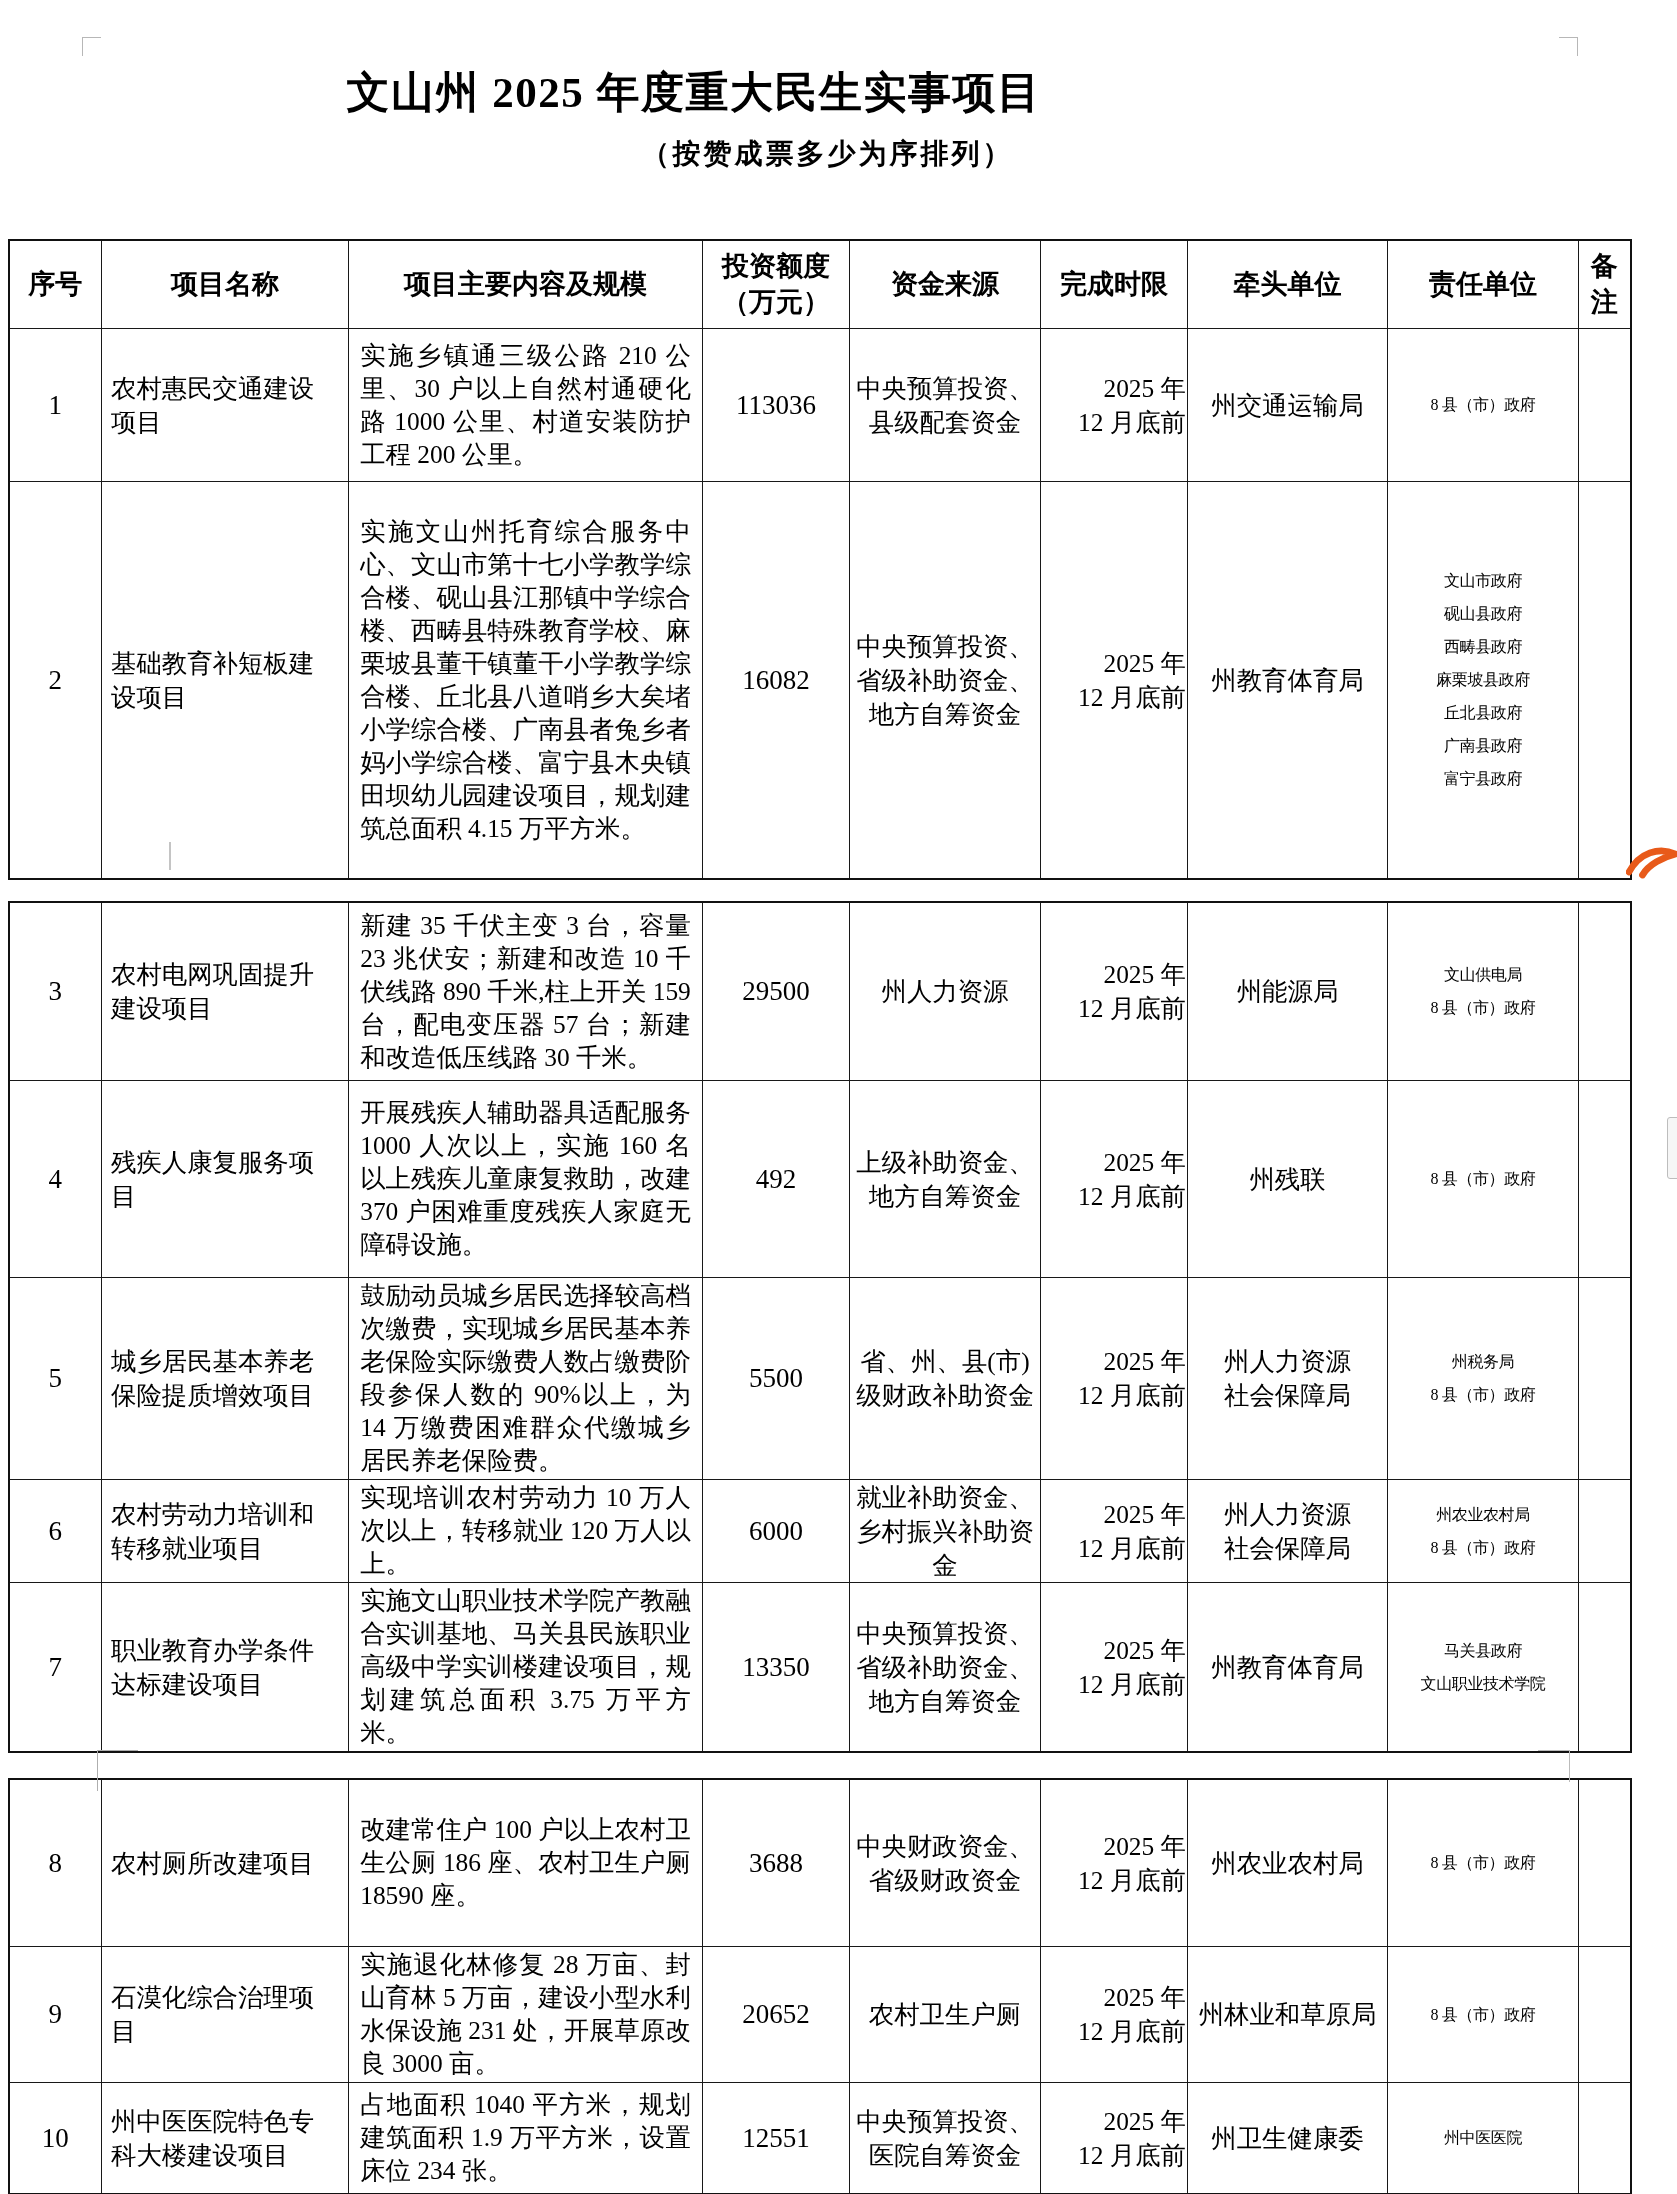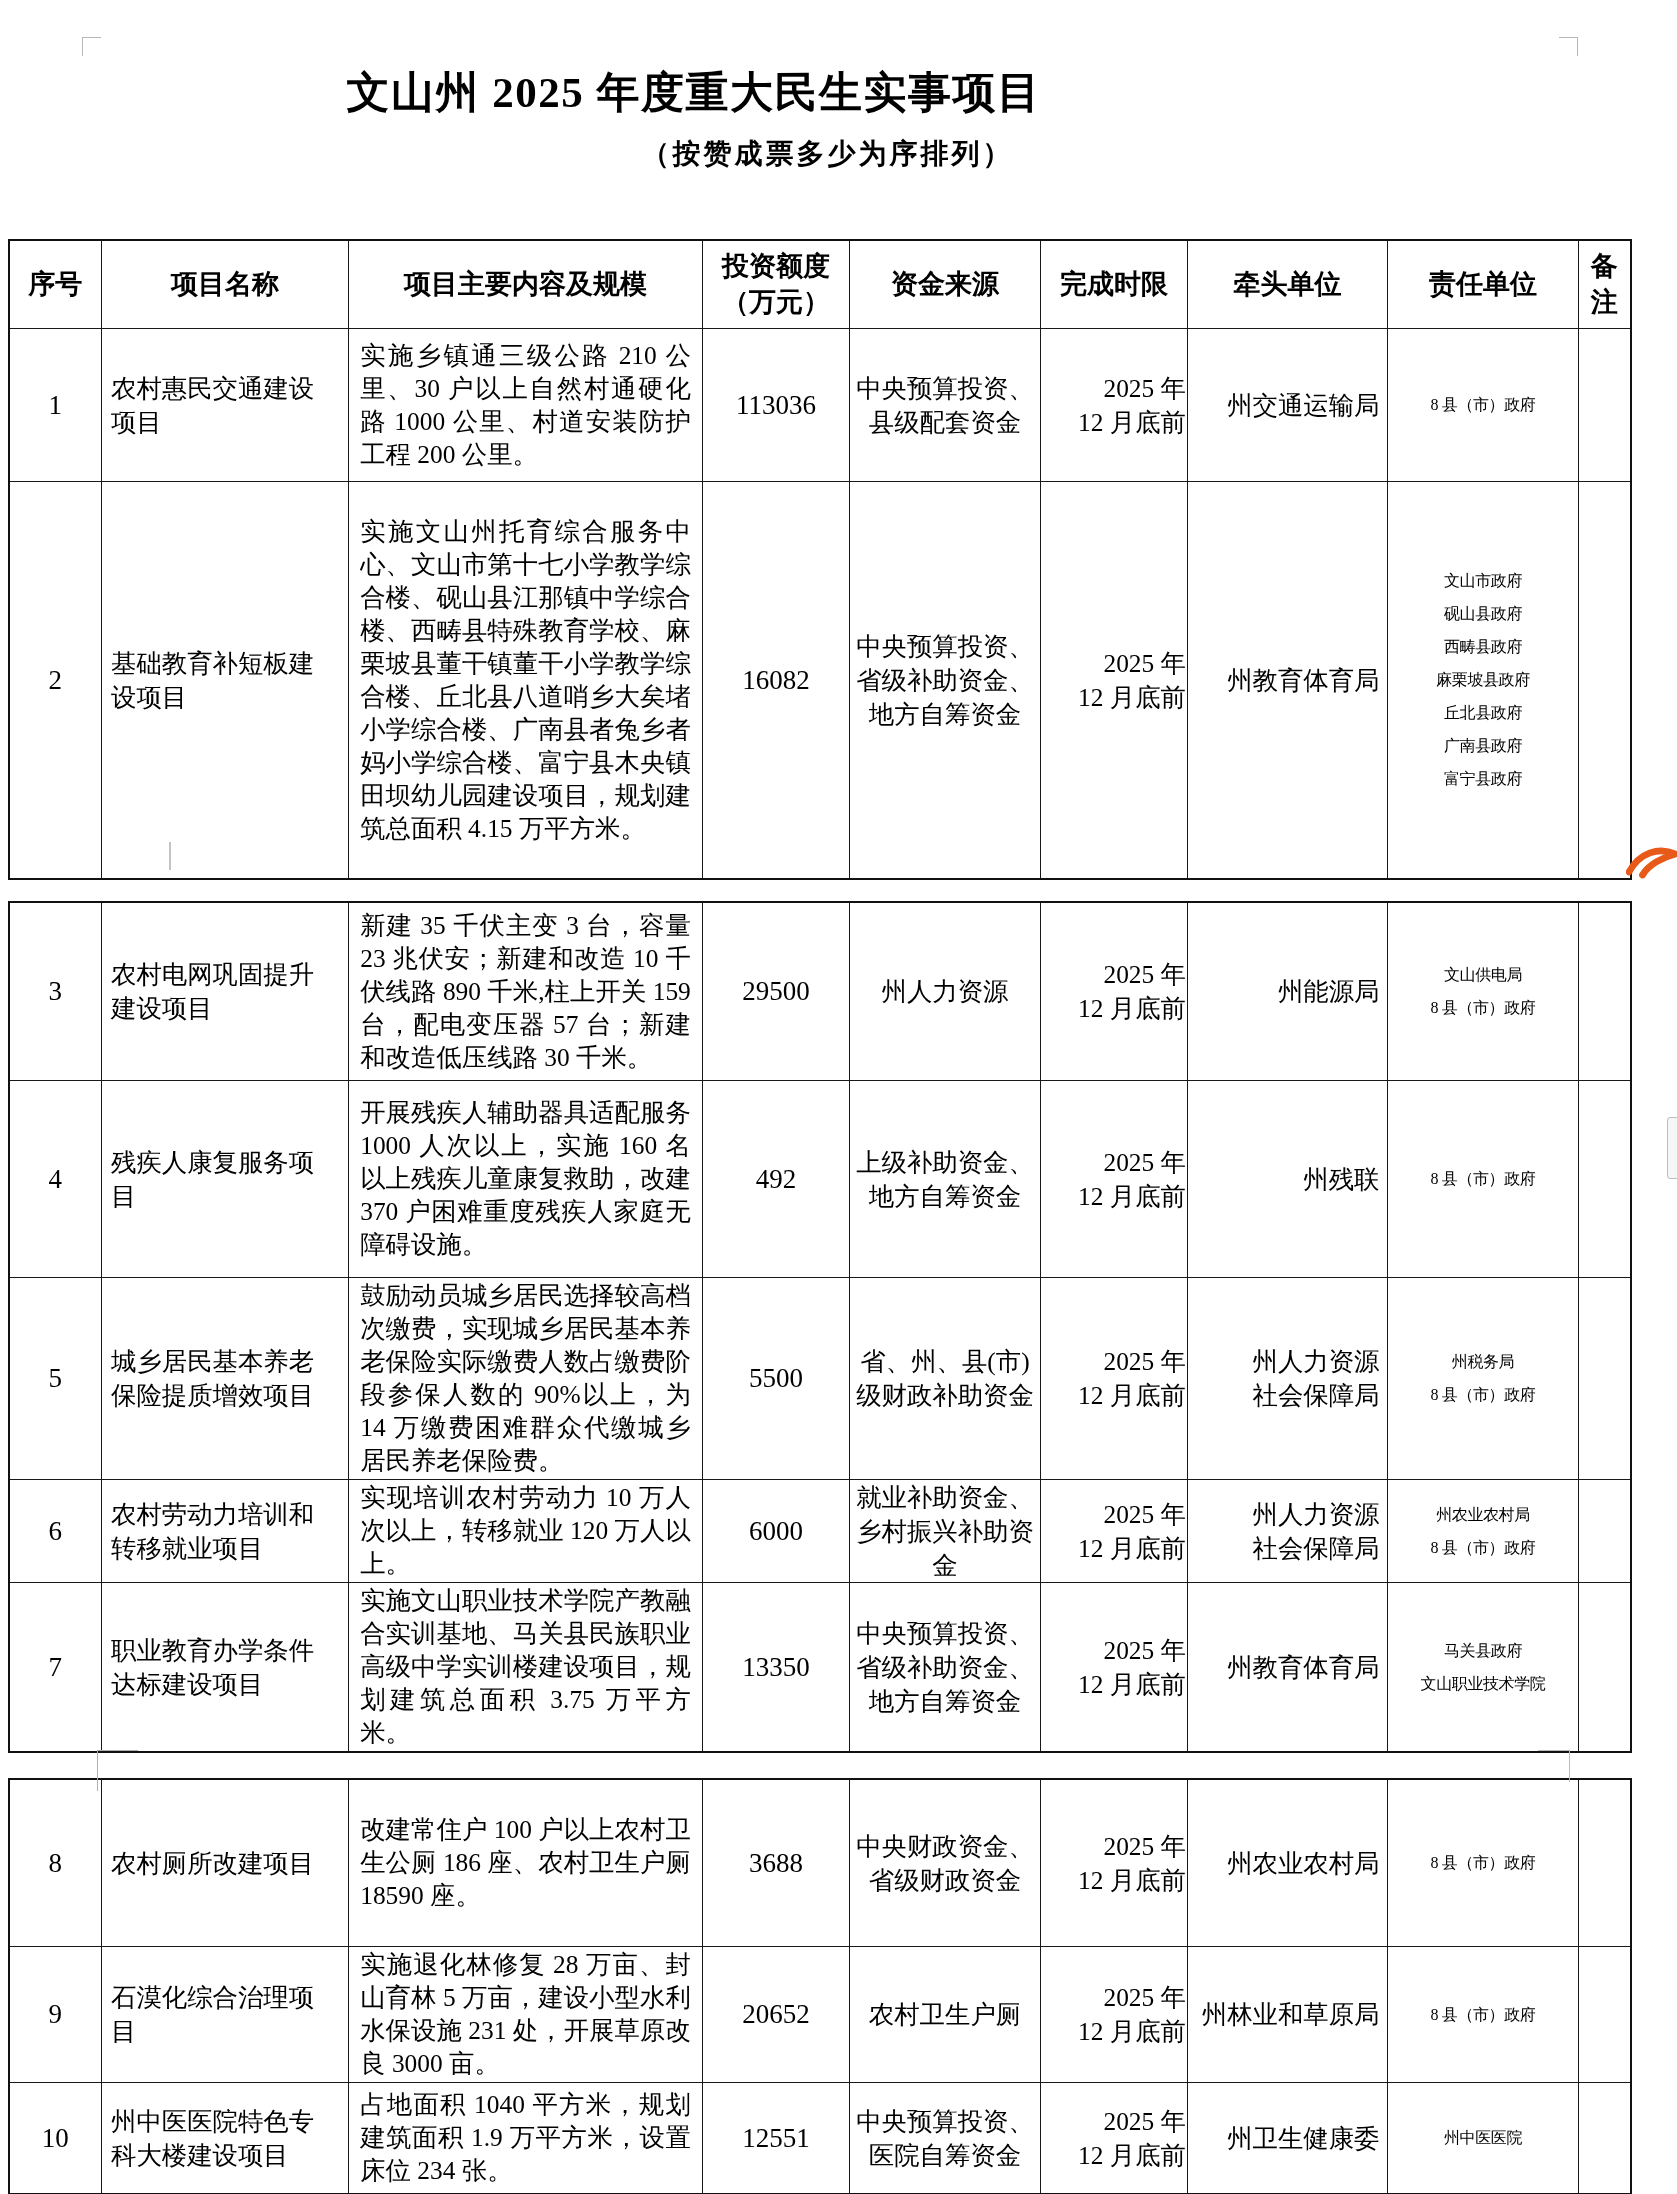--- a/index.html
+++ b/index.html
@@ -30,21 +30,21 @@
   .blk th{
     font-size:27px;font-weight:bold;text-align:center;
     white-space:pre-line;line-height:36px;padding:0;
   }
   td.c0{text-align:center;font-size:27px;}
   td.c1{text-align:left;padding:0 9px;}
   td.c2{text-align:justify;text-align-last:left;padding:1.5px 11.2px;line-height:33px;}
   td.c3{text-align:center;font-size:27px;}
   td.c4{text-align:center;padding:0 5.2px;white-space:pre-line;}
   td.c5{text-align:right;white-space:pre-line;}
-  td.c6{text-align:right;white-space:pre-line;padding:0 7.5px;}
+  td.c6{text-align:center;white-space:pre-line;padding:0 7.5px;}
   td.c7{text-align:center;white-space:pre-line;font-size:16px;line-height:33px;letter-spacing:-0.4px;padding:0 0.7px;}
   td.c8{}
   
   .mark{position:absolute;pointer-events:none;}
   .mk-tl{top:37px;left:82px;width:18px;height:18px;border-top:1.5px solid #b7b7b7;border-left:1.5px solid #b7b7b7;}
   .mk-tr{top:37px;left:1559px;width:18px;height:18px;border-top:1.5px solid #b7b7b7;border-right:1.5px solid #b7b7b7;}
   .mk-gap1{top:842px;left:169px;width:1.5px;height:28px;background:#c4c4c4;}
   .mk-g2l{top:1750px;left:97px;width:40px;height:40px;border-top:1.5px solid #aeaeae;border-left:1.5px solid #aeaeae;}
   .mk-g2r{top:1750px;left:1538px;width:31px;height:31px;border-top:1.5px solid #bbbbbb;border-right:1.5px solid #bbbbbb;}
   .red-swoosh{position:absolute;top:842px;left:1626px;width:51px;height:42px;}

